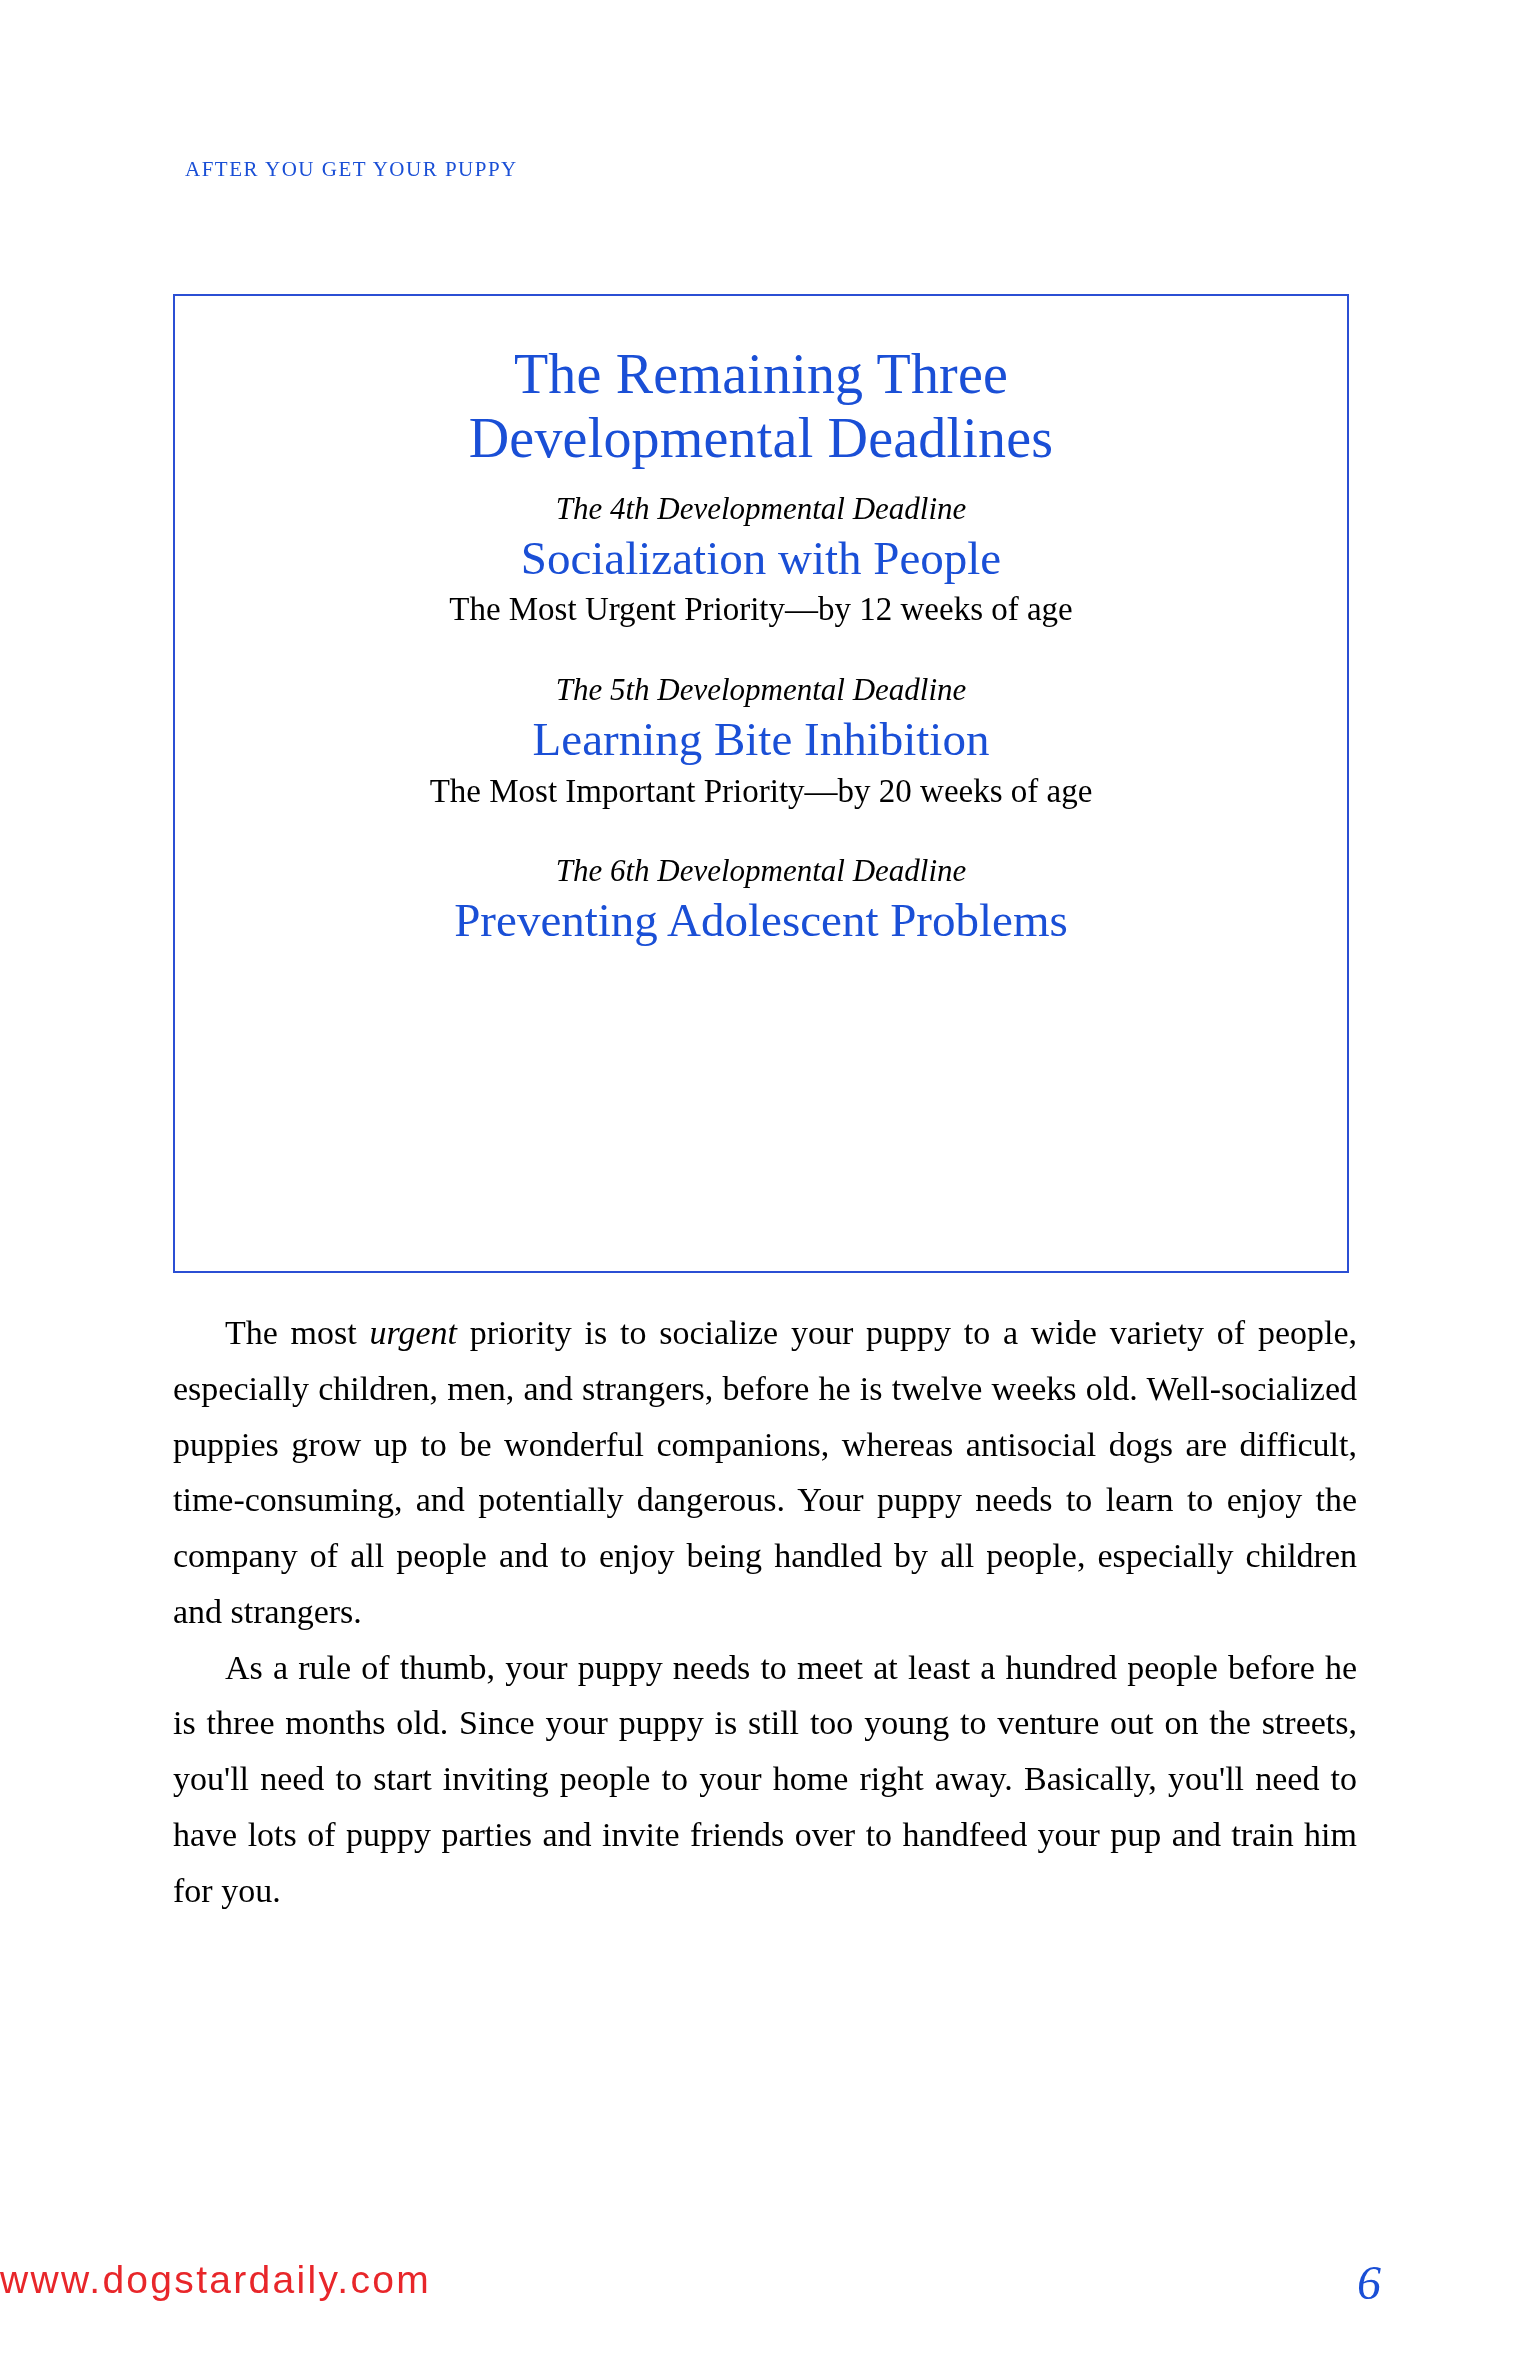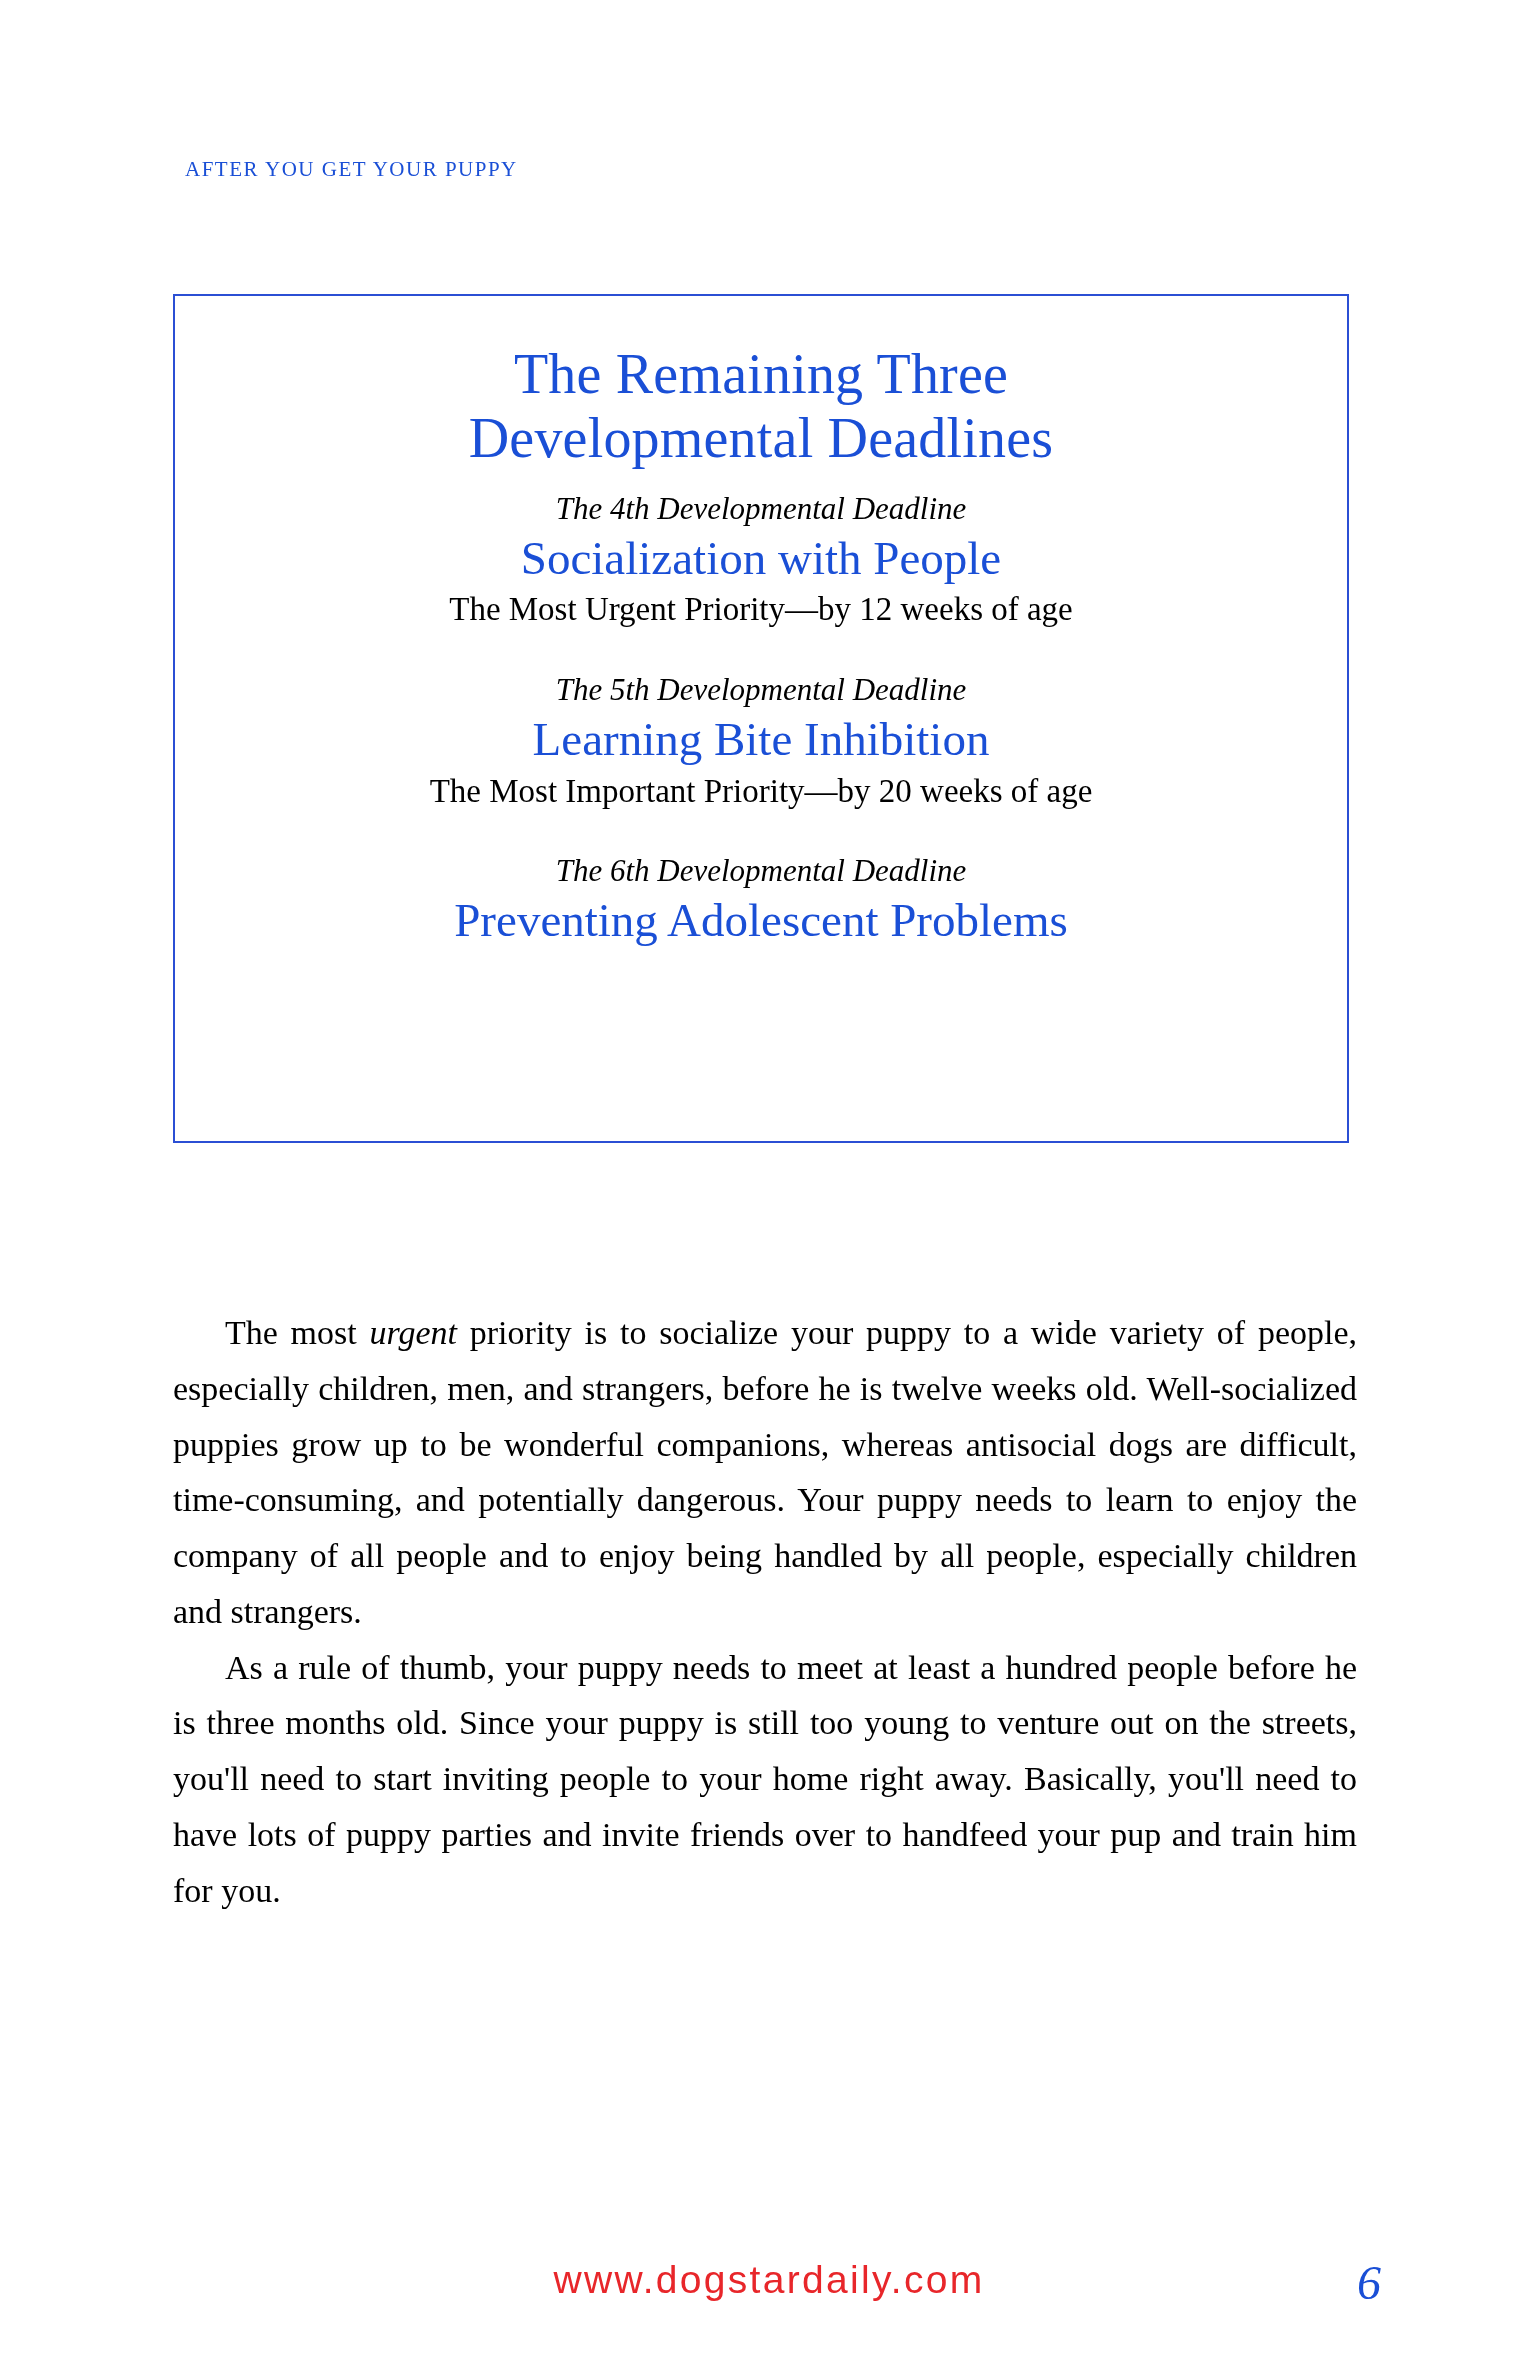--- a/index.html
+++ b/index.html
@@ -32,21 +32,21 @@
     color: #1a4fd6;
     white-space: nowrap;
   }
 
   
   .callout-box {
     position: absolute;
     top: 294px;
     left: 173px;
     width: 1176px;
-    height: 849px;
+    height: 979px;
     border: 2.8px solid #2b4fd4;
     box-sizing: border-box;
     background: #ffffff;
   }
 
   .box-inner {
     padding-top: 47px;
     text-align: center;
   }
 
@@ -107,21 +107,20 @@
   }
   .body-copy em {
   }
 
   
   .footer-url {
     position: absolute;
     bottom: 75px;
     left: 0;
     width: 1538px;
-    text-align: center;
     font-family: "Liberation Sans", sans-serif;
     font-size: 39px;
     letter-spacing: 2.3px;
     color: #e8262a;
   }
   .page-number {
     position: absolute;
     bottom: 67px;
     right: 157px;
     font-family: "Liberation Serif", serif;

